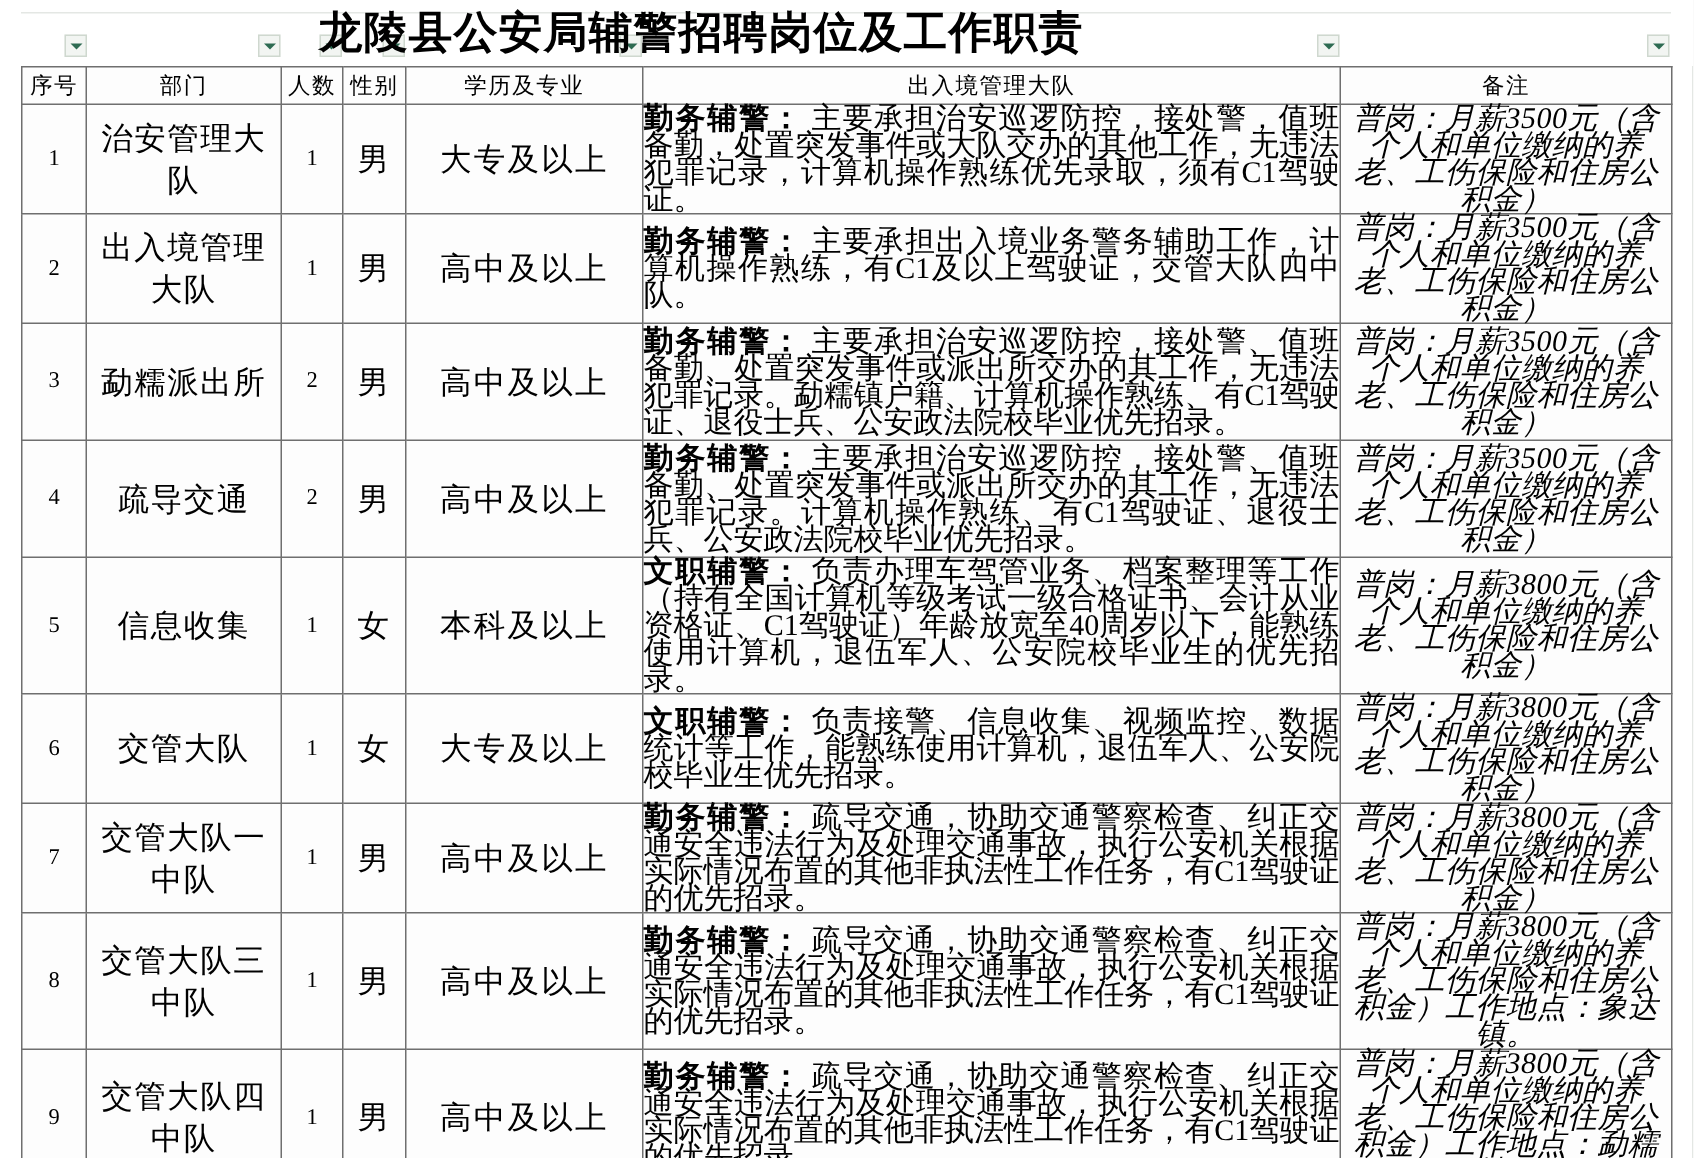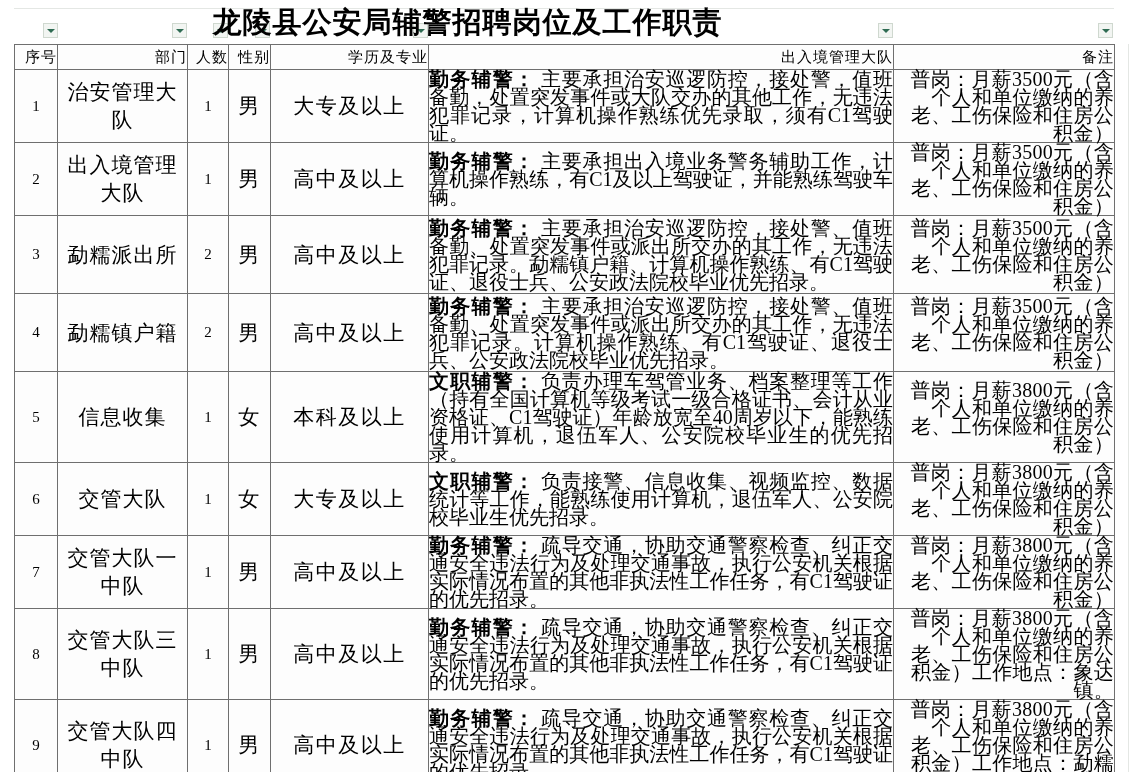--- a/index.html
+++ b/index.html
@@ -82,21 +82,21 @@
     border: 1px solid #6f6f6f;
     padding: 0;
     vertical-align: middle;
     background: #fdfdfd;
   }
 
   th.hdr {
     height: 24px;
     font-weight: 400;
     font-size: 15px;
-    text-align: right;
+    text-align: center;
     letter-spacing: 1px;
   }
 
   td.c-idx, td.c-dept, td.c-num, td.c-sex, td.c-edu {
     text-align: center;
     font-size: 21px;
     letter-spacing: 1.5px;
   }
   td.c-idx { letter-spacing: 0; font-size: 15px; }
   td.c-num { letter-spacing: 0; font-size: 15px; }
@@ -108,22 +108,23 @@
     text-justify: inter-ideograph;
     font-size: 20px;
     line-height: 18px;
     padding: 2px 3px 2px 4px;
   }
   td.c-duty .role {
     font-weight: 700;
     letter-spacing: 0.5px;
   }
   td.c-note {
-    text-align: right;
+    text-align: center;
     letter-spacing: 0.3px;
+    font-style: italic;
   }
   td.c-note .wrap { display: block; }
 
   
   tr.total td { height: 28px; }
   td.total-label {
     text-align: center;
     font-size: 15.5px;
     letter-spacing: 2px;
   }
@@ -193,39 +194,39 @@
           <td class="c-note">
             <span class="wrap">普岗：月薪3500元（含个人和单位缴纳的养老、工伤保险和住房公积金）</span>
           </td>
         </tr>
         <tr style="height: 67px;">
           <td class="c-idx">2</td>
           <td class="c-dept">出入境管理大队</td>
           <td class="c-num">1</td>
           <td class="c-sex">男</td>
           <td class="c-edu">高中及以上</td>
-          <td class="c-duty"><span class="role">勤务辅警：</span> <span>主要承担出入境业务警务辅助工作，计算机操作熟练，有C1及以上驾驶证，并能熟练驾驶车辆。</span></td>
+          <td class="c-duty"><span class="role">勤务辅警：</span> <span>主要承担出入境业务警务辅助工作，计算机操作熟练，有C1及以上驾驶证，交管大队四中队。</span></td>
           <td class="c-note">
             <span class="wrap">普岗：月薪3500元（含个人和单位缴纳的养老、工伤保险和住房公积金）</span>
           </td>
         </tr>
         <tr style="height: 78px;">
           <td class="c-idx">3</td>
           <td class="c-dept">勐糯派出所</td>
           <td class="c-num">2</td>
           <td class="c-sex">男</td>
           <td class="c-edu">高中及以上</td>
           <td class="c-duty"><span class="role">勤务辅警：</span> <span>主要承担治安巡逻防控，接处警、值班备勤、处置突发事件或派出所交办的其工作，无违法犯罪记录。勐糯镇户籍、计算机操作熟练、有C1驾驶证、退役士兵、公安政法院校毕业优先招录。</span></td>
           <td class="c-note">
             <span class="wrap">普岗：月薪3500元（含个人和单位缴纳的养老、工伤保险和住房公积金）</span>
           </td>
         </tr>
         <tr style="height: 78px;">
           <td class="c-idx">4</td>
-          <td class="c-dept">勐糯镇户籍</td>
+          <td class="c-dept">疏导交通</td>
           <td class="c-num">2</td>
           <td class="c-sex">男</td>
           <td class="c-edu">高中及以上</td>
           <td class="c-duty"><span class="role">勤务辅警：</span> <span>主要承担治安巡逻防控，接处警、值班备勤、处置突发事件或派出所交办的其工作，无违法犯罪记录。计算机操作熟练、有C1驾驶证、退役士兵、公安政法院校毕业优先招录。</span></td>
           <td class="c-note">
             <span class="wrap">普岗：月薪3500元（含个人和单位缴纳的养老、工伤保险和住房公积金）</span>
           </td>
         </tr>
         <tr style="height: 82px;">
           <td class="c-idx">5</td>

